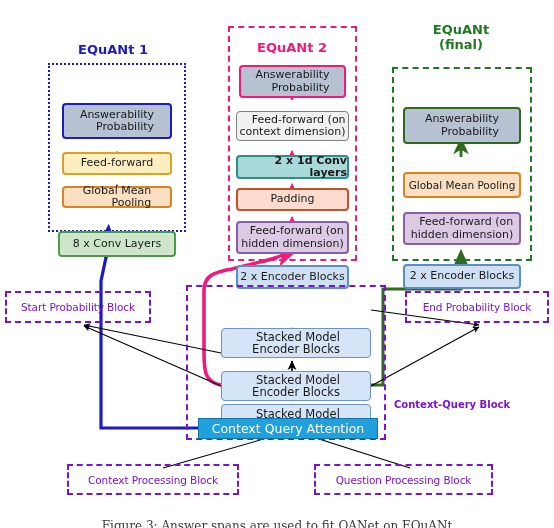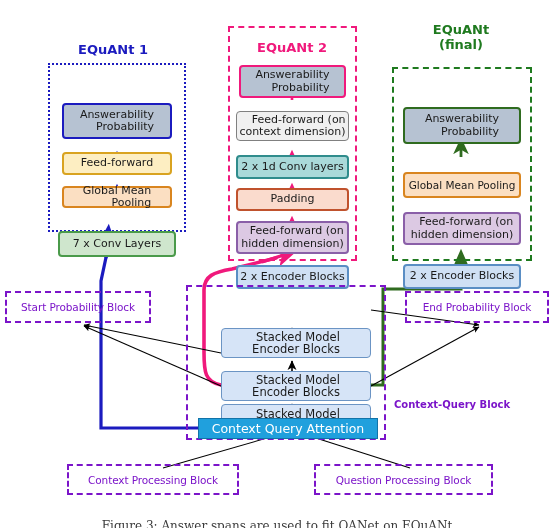--- a/index.html
+++ b/index.html
@@ -117,39 +117,39 @@
   <div class="node" style="left:62px;top:120px;width:110px;height:23px;background:#fdeec2;border:2px solid #d9a320;">
     <span style="white-space:pre-line;">Feed-forward</span>
   </div>
 
   <div class="node" style="left:62px;top:154px;width:110px;height:22px;background:#fbdfc2;border:2px solid #d9851f;">
     <span style="white-space:pre-line;">Global Mean
 Pooling</span>
   </div>
 
   <div class="node" style="left:58px;top:199px;width:118px;height:26px;background:#cfe6cd;border:2px solid #4a9a4a;">
-    <span style="white-space:pre-line;">7 x Conv Layers</span>
+    <span style="white-space:pre-line;">8 x Conv Layers</span>
   </div>
 
   <div class="title" style="left:227px;top:4px;width:130px;color:#f0197c;margin-top:36px;">EQuANt 2</div>
 
   <div class="group" style="left:228px;top:26px;width:129px;height:235px;border:2.6px dashed #f0197c;"></div>
 
   <div class="node" style="left:239px;top:33px;width:107px;height:33px;background:#b6c2d2;border:2.4px solid #f0197c;">
     <span style="white-space:pre-line;">Answerability
 Probability</span>
   </div>
 
   <div class="node" style="left:236px;top:79px;width:113px;height:30px;background:#f0f0f0;border:1.8px solid #808080;">
     <span style="white-space:pre-line;">Feed-forward (on
 context dimension)</span>
   </div>
 
   <div class="node" style="left:236px;top:123px;width:113px;height:24px;background:#aad9d9;border:2px solid #2f8c8c;">
-    <span style="white-space:pre-line;">2 x 1d Conv layers</span>
+    <span style="white-space:pre-line;font-weight:bold;">2 x 1d Conv layers</span>
   </div>
 
   <div class="node" style="left:236px;top:156px;width:113px;height:23px;background:#fadbcd;border:2px solid #c0522d;">
     <span style="white-space:pre-line;">Padding</span>
   </div>
 
   <div class="node" style="left:236px;top:189px;width:113px;height:33px;background:#dcc9e3;border:2px solid #8a5fa8;">
     <span style="white-space:pre-line;">Feed-forward (on
 hidden dimension)</span>
   </div>

